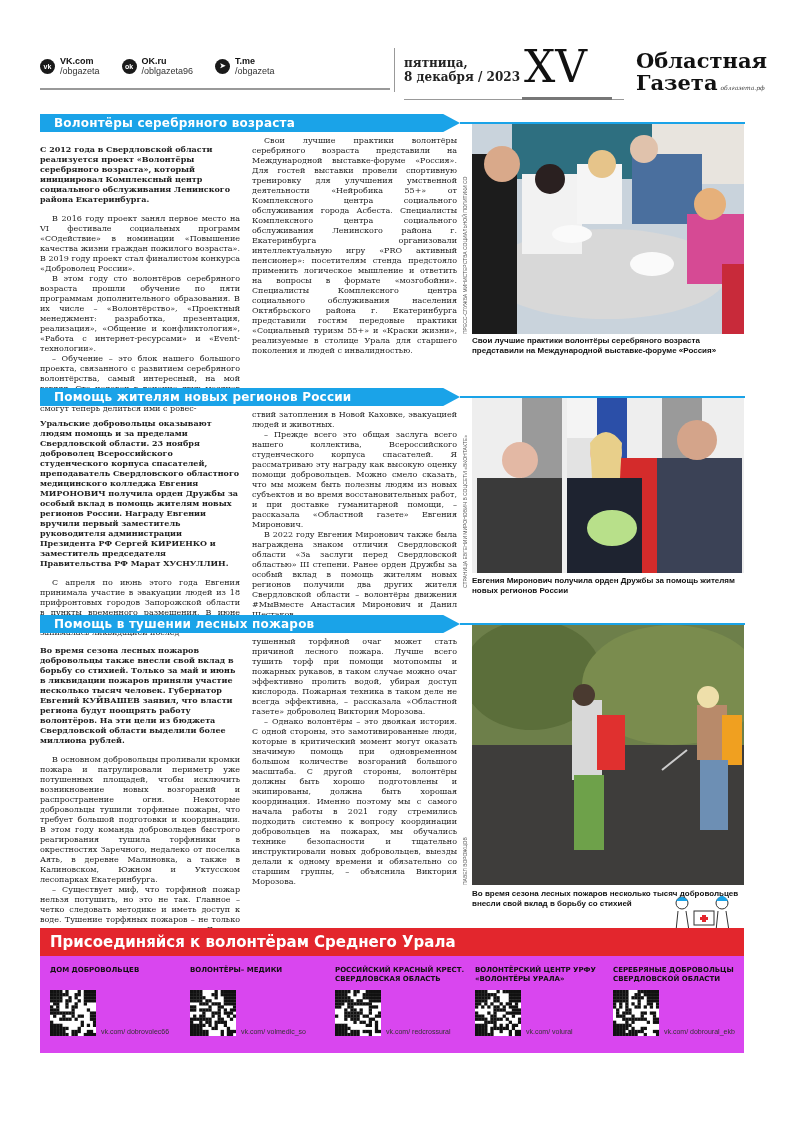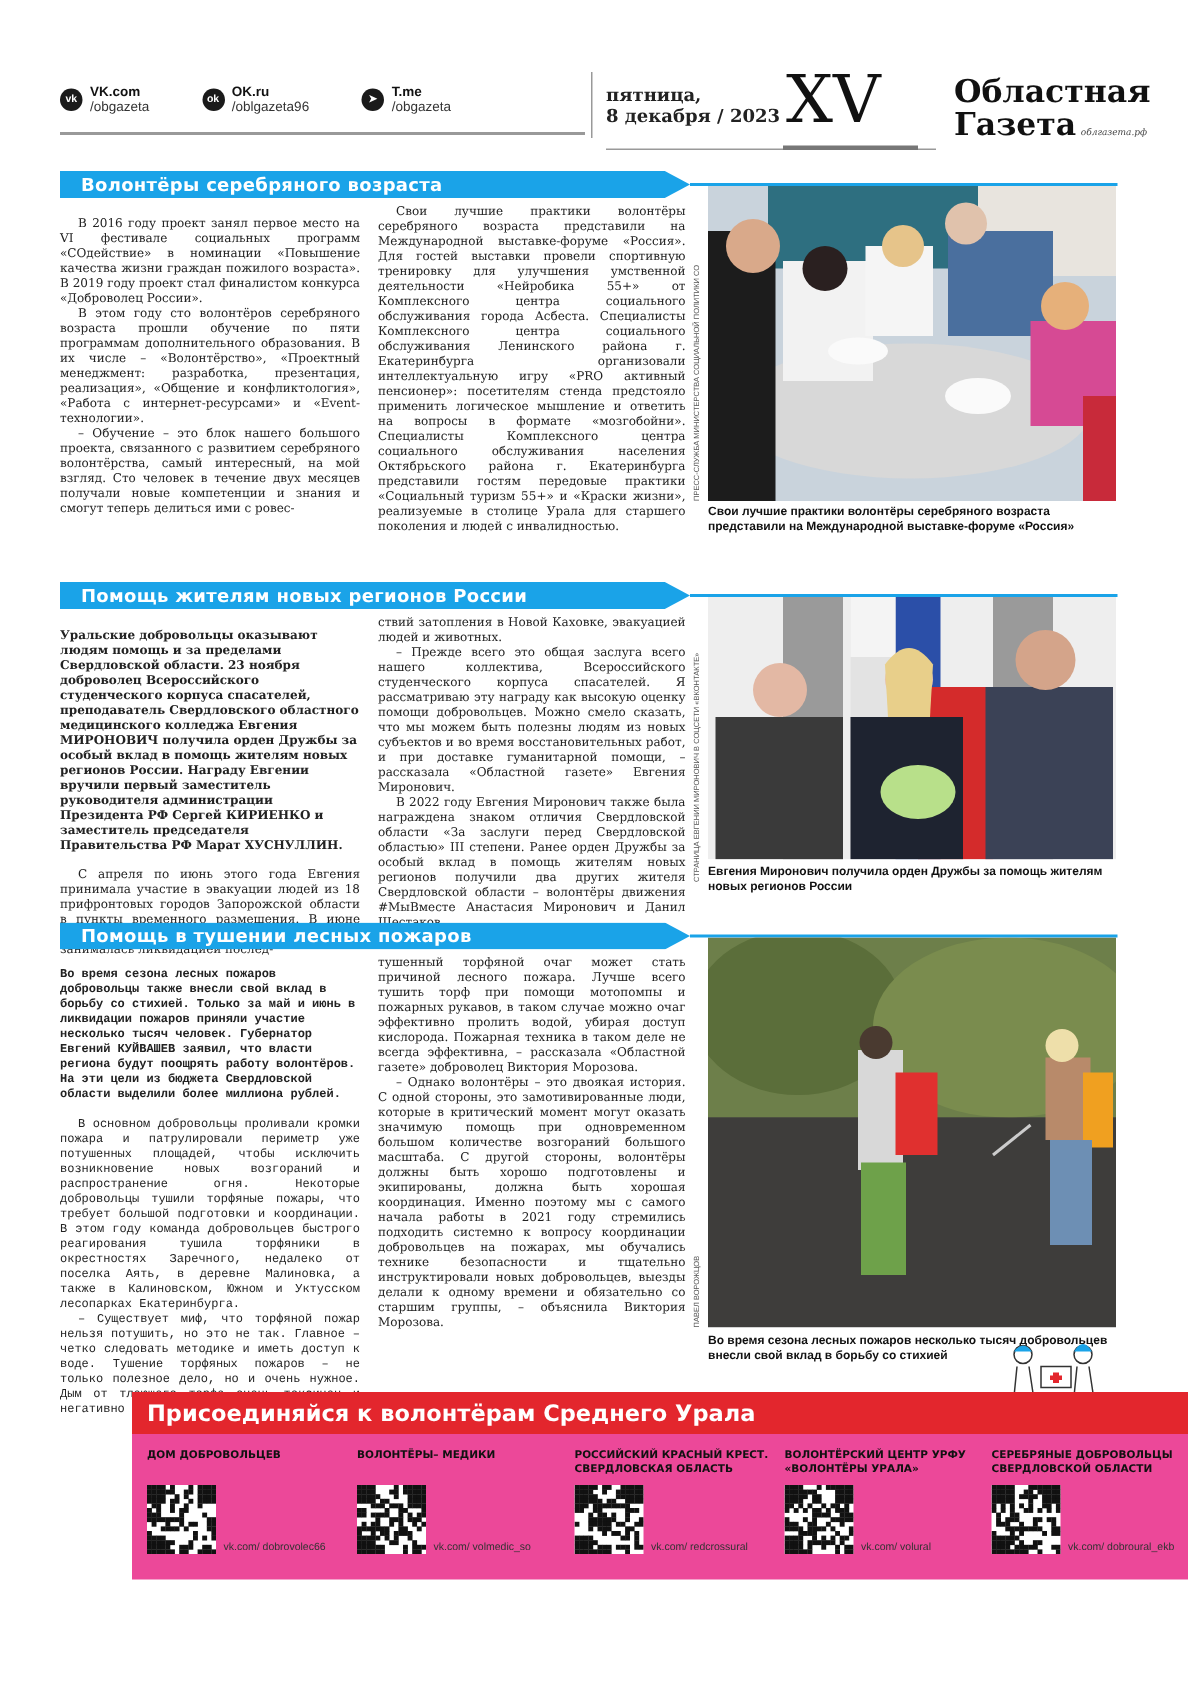--- a/index.html
+++ b/index.html
@@ -1,18 +1,18 @@
 <!DOCTYPE html>
 <html><head>
 <meta charset="utf-8">
 <style>
   * { box-sizing: border-box; margin: 0; padding: 0; }
   body { width: 800px; height: 1125px; background: #fff; font-family: "DejaVu Serif", serif; color: #1a1a1a; position: relative; overflow: hidden; }
   .masthead { position: absolute; left: 40px; top: 48px; width: 710px; height: 58px; }
-  .social { position: absolute; left: 0; top: 8px; display: flex; gap: 35px; }
+  .social { position: absolute; left: 0; top: 8px; display: flex; gap: 22px; }
   .soc { display: flex; align-items: center; gap: 5px; }
   .soc-ic { width: 15px; height: 15px; border-radius: 50%; background: #1a1a1a; color: #fff; font: bold 7px "Liberation Sans", sans-serif; display: flex; align-items: center; justify-content: center; }
   .soc-txt { font: 9px/10px "Liberation Sans", sans-serif; color: #333; }
   .soc-txt b { display: block; font-weight: bold; color: #111; }
   .mh-rule { position: absolute; left: 0; top: 40px; width: 350px; height: 2px; background: #999; }
   .mh-vr { position: absolute; left: 354px; top: 0; width: 1px; height: 44px; background: #999; }
   .date { position: absolute; left: 364px; top: 8px; font: bold 12px/14px "DejaVu Serif", serif; color: #222; }
   .num { position: absolute; left: 484px; top: -4px; font: 44px/46px "DejaVu Serif", serif; color: #111; }
   .num-bar { position: absolute; left: 482px; top: 49px; width: 90px; height: 3px; background: #777; }
   .num-rule { position: absolute; left: 364px; top: 51px; width: 220px; height: 1px; background: #999; }
@@ -23,21 +23,21 @@
   .sec-bar { position: absolute; left: 0; top: 0; width: 420px; height: 18px; background: #1aa3e8; clip-path: polygon(0 0, 96% 0, 100% 50%, 96% 100%, 0 100%); }
   .sec-line { position: absolute; left: 420px; top: 8px; width: 285px; height: 2px; background: #1aa3e8; }
   .sec-title { position: absolute; left: 14px; top: 1px; font: bold 12px/16px "DejaVu Sans", sans-serif; color: #fff; letter-spacing: 0.2px; }
   .col { position: absolute; font: 8px/10px "DejaVu Serif", serif; text-align: justify; color: #222; }
   .col p { text-indent: 12px; margin: 0; }
   .col p.lead { text-indent: 0; font-weight: bold; margin-bottom: 10px; text-align: left; }
   .photo { position: absolute; left: 432px; overflow: hidden; }
   .credit { position: absolute; font: 5px "Liberation Sans", sans-serif; color: #555; writing-mode: vertical-rl; transform: rotate(180deg); white-space: nowrap; }
   .caption { position: absolute; left: 432px; width: 280px; font: bold 8px/10px "Liberation Sans", sans-serif; color: #111; }
 
-  .join { position: absolute; left: 40px; top: 928px; width: 704px; height: 125px; background: #ec4899; margin-left: 48px; }
+  .join { position: absolute; left: 40px; top: 928px; width: 704px; height: 125px; background: #d946ef; }
   .join-bar { position: absolute; left: 0; top: 0; width: 704px; height: 28px; background: #e3262d; }
   .join-title { position: absolute; left: 10px; top: 4px; font: bold 15px/20px "DejaVu Sans", sans-serif; color: #fff; }
   .org { position: absolute; top: 38px; width: 138px; }
   .org-name { font: bold 7px/9px "DejaVu Sans", sans-serif; color: #111; height: 20px; }
   .org-qr { display: flex; align-items: flex-end; gap: 5px; margin-top: 4px; }
   .qr { width: 46px; height: 46px; background: #fff; position: relative; }
   .qr svg { display: block; }
   .org-url { font: 7px/8px "Liberation Sans", sans-serif; color: #333; }
   .volunteers-illus { position: absolute; left: 660px; top: 893px; width: 90px; height: 62px; }
 </style>
@@ -72,20 +72,21 @@
     <div>Областная</div>
     <div><span>Газета</span><span class="paper-sub">облгазета.рф</span></div>
   </div>
 </div>
 
 <div class="section" style="top:114px;height:260px;text-decoration:underline;">
   <div class="sec-bar"></div>
   <div class="sec-line"></div>
   <div class="sec-title">Волонтёры серебряного возраста</div>
   <div class="col" style="left:0;top:30px;width:200px;">
+    <p class="lead">С 2012 года в Свердловской области реализуется проект «Волонтёры серебряного возраста», который инициировал Комплексный центр социального обслуживания Ленинского района Екатеринбурга.</p>
     <p>В 2016 году проект занял первое место на VI фестивале социальных программ «СОдействие» в номинации «Повышение качества жизни граждан пожилого возраста». В 2019 году проект стал финалистом конкурса «Доброволец России».</p>
     <p>В этом году сто волонтёров серебряного возраста прошли обучение по пяти программам дополнительного образования. В их числе – «Волонтёрство», «Проектный менеджмент: разработка, презентация, реализация», «Общение и конфликтология», «Работа с интернет-ресурсами» и «Event-технологии».</p>
     <p>– Обучение – это блок нашего большого проекта, связанного с развитием серебряного волонтёрства, самый интересный, на мой взгляд. Сто человек в течение двух месяцев получали новые компетенции и знания и смогут теперь делиться ими с ровес-</p>
   </div>
   <div class="col" style="left:212px;top:22px;width:205px;">
     <p>Свои лучшие практики волонтёры серебряного возраста представили на Международной выставке-форуме «Россия». Для гостей выставки провели спортивную тренировку для улучшения умственной деятельности «Нейробика 55+» от Комплексного центра социального обслуживания города Асбеста. Специалисты Комплексного центра социального обслуживания Ленинского района г. Екатеринбурга организовали интеллектуальную игру «PRO активный пенсионер»: посетителям стенда предстояло применить логическое мышление и ответить на вопросы в формате «мозгобойни». Специалисты Комплексного центра социального обслуживания населения Октябрьского района г. Екатеринбурга представили гостям передовые практики «Социальный туризм 55+» и «Краски жизни», реализуемые в столице Урала для старшего поколения и людей с инвалидностью.</p>
   </div>
   <div class="credit" style="left:422px;top:20px;height:200px;">ПРЕСС-СЛУЖБА МИНИСТЕРСТВА СОЦИАЛЬНОЙ ПОЛИТИКИ СО</div>
   <div class="photo" style="top:10px;width:272px;height:210px;">
     <svg width="272" height="210" viewBox="0 0 272 210">
@@ -144,21 +145,21 @@
       <circle cx="225" cy="42" r="20" fill="#d4a48a"></circle>
     </svg>
   </div>
   <div class="caption" style="top:188px;">Евгения Миронович получила орден Дружбы за помощь жителям новых регионов России</div>
 </div>
 
 <div class="section" style="top:615px;height:300px;">
   <div class="sec-bar"></div>
   <div class="sec-line"></div>
   <div class="sec-title">Помощь в тушении лесных пожаров</div>
-  <div class="col" style="left:0;top:30px;width:200px;font-family:Liberation Mono, monospace;">
+  <div class="col" style="left:0;top:30px;width:200px;">
     <p class="lead">Во время сезона лесных пожаров добровольцы также внесли свой вклад в борьбу со стихией. Только за май и июнь в ликвидации пожаров приняли участие несколько тысяч человек. Губернатор Евгений КУЙВАШЕВ заявил, что власти региона будут поощрять работу волонтёров. На эти цели из бюджета Свердловской области выделили более миллиона рублей.</p>
     <p>В основном добровольцы проливали кромки пожара и патрулировали периметр уже потушенных площадей, чтобы исключить возникновение новых возгораний и распространение огня. Некоторые добровольцы тушили торфяные пожары, что требует большой подготовки и координации. В этом году команда добровольцев быстрого реагирования тушила торфяники в окрестностях Заречного, недалеко от поселка Аять, в деревне Малиновка, а также в Калиновском, Южном и Уктусском лесопарках Екатеринбурга.</p>
     <p>– Существует миф, что торфяной пожар нельзя потушить, но это не так. Главное – четко следовать методике и иметь доступ к воде. Тушение торфяных пожаров – не только полезное дело, но и очень нужное. Дым от тлеющего торфа очень токсичен и негативно сказывается на здоровье. Неза-</p>
   </div>
   <div class="col" style="left:212px;top:22px;width:205px;">
     <p style="text-indent:0">тушенный торфяной очаг может стать причиной лесного пожара. Лучше всего тушить торф при помощи мотопомпы и пожарных рукавов, в таком случае можно очаг эффективно пролить водой, убирая доступ кислорода. Пожарная техника в таком деле не всегда эффективна, – рассказала «Областной газете» доброволец Виктория Морозова.</p>
     <p>– Однако волонтёры – это двоякая история. С одной стороны, это замотивированные люди, которые в критический момент могут оказать значимую помощь при одновременном большом количестве возгораний большого масштаба. С другой стороны, волонтёры должны быть хорошо подготовлены и экипированы, должна быть хорошая координация. Именно поэтому мы с самого начала работы в 2021 году стремились подходить системно к вопросу координации добровольцев на пожарах, мы обучались технике безопасности и тщательно инструктировали новых добровольцев, выезды делали к одному времени и обязательно со старшим группы, – объяснила Виктория Морозова.</p>
   </div>
   <div class="credit" style="left:422px;top:200px;height:70px;">ПАВЕЛ ВОРОЖЦОВ</div>
   <div class="photo" style="top:10px;width:272px;height:260px;">

